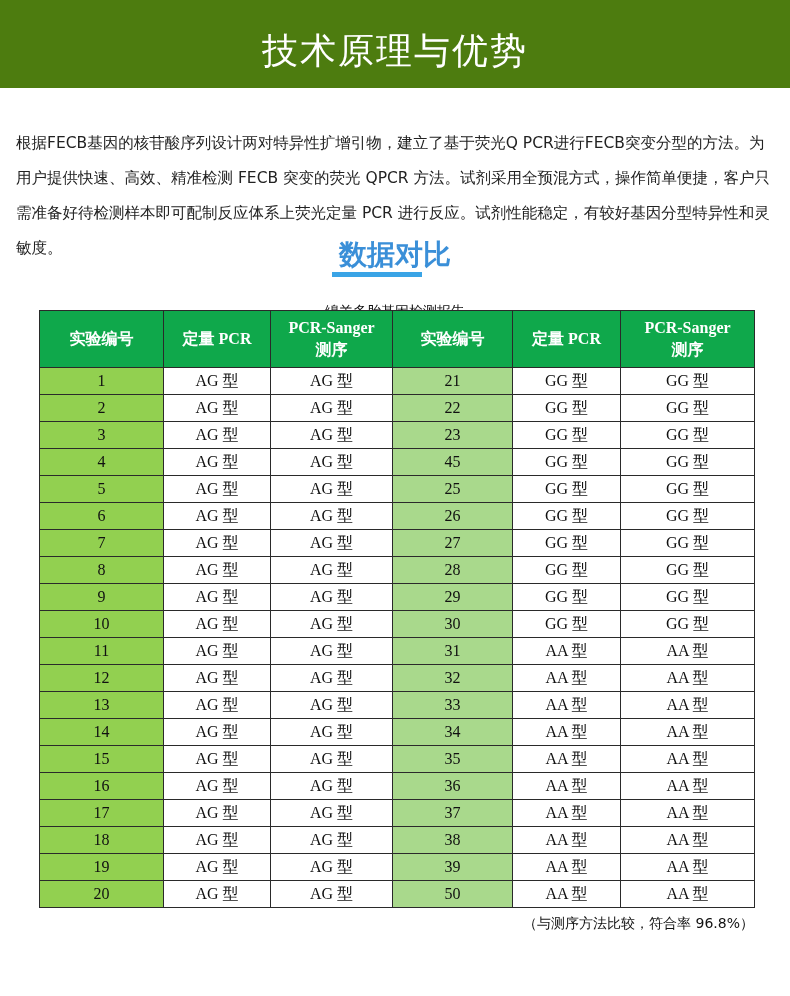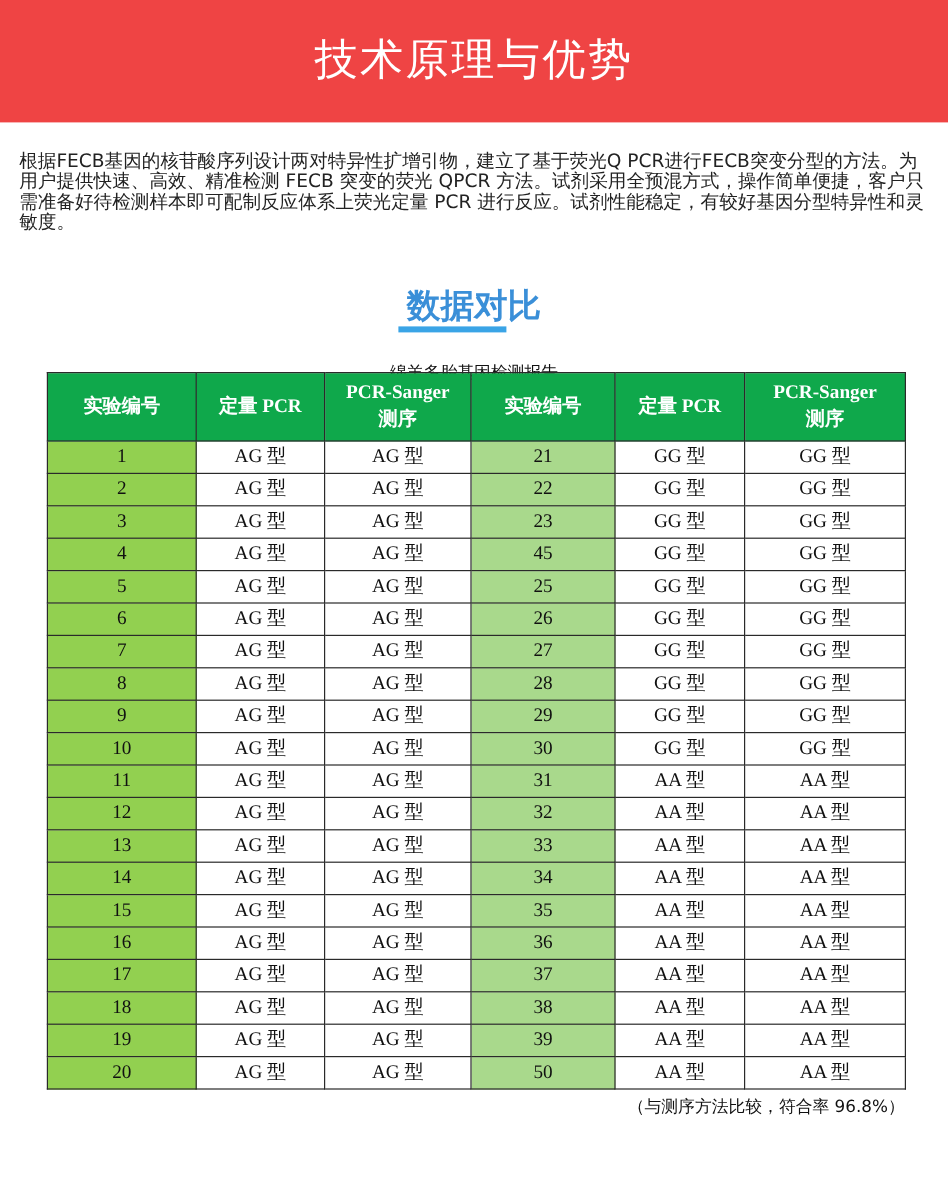--- a/index.html
+++ b/index.html
@@ -1,21 +1,21 @@
 <!DOCTYPE html>
 <html><head>
   <meta charset="utf-8">
   <style>
     html, body { margin:0; padding:0; }
     body { width:790px; height:996px; background:#ffffff; position:relative; overflow:hidden;
            font-family:"DejaVu Sans", sans-serif; }
-    .banner { position:absolute; left:0; top:0; width:790px; height:102px; background:#ef4444; }
+    .banner { position:absolute; left:0; top:0; width:790px; height:88px; background:#4d7c0f; }
     .banner h1 { margin:0; position:absolute; left:0; right:0; top:26px; text-align:center;
                  color:#ffffff; font-size:36px; font-weight:normal; letter-spacing:2px; line-height:50px; }
-    .intro { position:absolute; left:16px; top:126px; width:760px; font-size:15.5px; line-height:17px;
+    .intro { position:absolute; left:16px; top:126px; width:760px; font-size:15.5px; line-height:35px;
              color:#222222; margin:0; }
     .sec-title { position:absolute; left:0; right:0; top:240px; text-align:center; color:#3a8fd8;
                  font-size:28px; line-height:30px; font-weight:bold; }
     .sec-underline { position:absolute; left:332px; top:272px; width:90px; height:5px; background:#3aa4e6; }
     .tbl-caption { position:absolute; left:0; right:0; top:301px; text-align:center; font-size:14px;
                    color:#111111; line-height:20px; }
     table.data { position:absolute; left:39px; top:310px; width:715px; border-collapse:collapse;
                  font-family:"Liberation Serif", serif; table-layout:fixed; }
     table.data th, table.data td { border:1px solid #2a2a2a; text-align:center; padding:0; }
     table.data th { background:#0fa84b; color:#ffffff; font-size:16px; font-weight:bold; height:56px; line-height:22px; }

